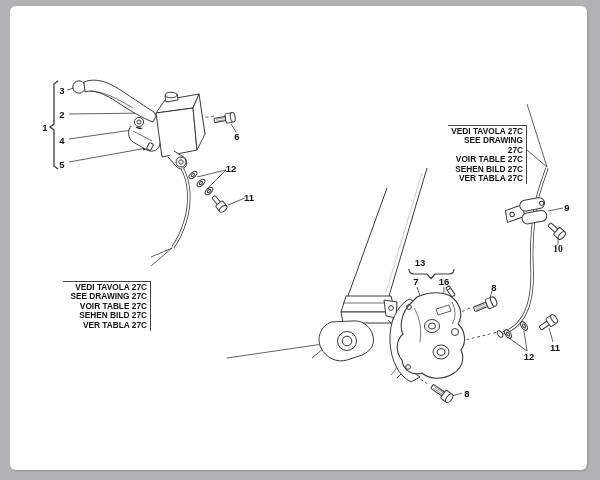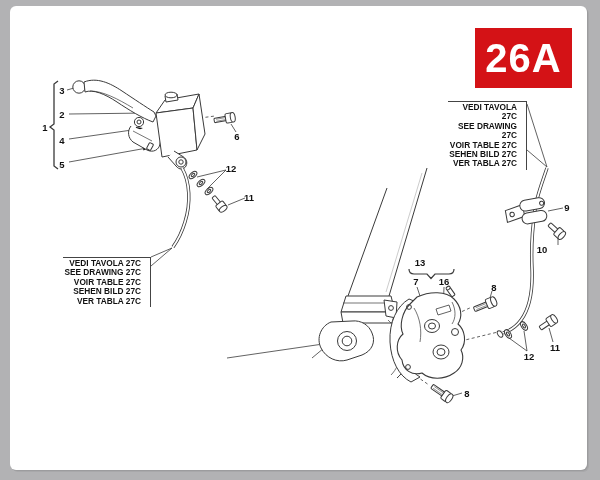--- a/index.html
+++ b/index.html
@@ -17,21 +17,21 @@
   .badge{
     position:absolute; left:475px; top:28px; width:97px; height:60px;
     background:#d41216; color:#ffffff;
     display:flex; align-items:center; justify-content:center;
     font-size:40px; font-weight:bold; letter-spacing:1px;
   }
   .callout{
     position:absolute; text-align:right; color:#111;
     font-size:8.3px; line-height:9.4px; font-weight:bold;
     border-top:1.2px solid #444; border-right:1.2px solid #444;
-    padding:1px 9px 1px 0; box-sizing:border-box;
+    padding:1px 3px 1px 0; box-sizing:border-box;margin-top:24px;
   }
   .num{
     position:absolute; transform:translate(-50%,-50%);
     font-size:9.5px; font-weight:bold; color:#111; white-space:nowrap;
   }
 </style>
 </head>
 <body>
 
 <div id="stage">
@@ -208,23 +208,20 @@
           </g>
       </g>
       <g transform="translate(551,321) rotate(-34)">
         <rect x="-13" y="-2.2" width="10.5" height="4.4" rx="1" fill="#fff"></rect>
         <rect x="-3.5" y="-4.8" width="7" height="9.6" rx="1.5" fill="#fff"></rect>
         <ellipse cx="3.8" cy="0" rx="2.4" ry="4.8" fill="#fff"></ellipse>
       </g>
     </g>
   </svg>
 
-  <div class="badge">
-    <span>26A</span>
-  </div>
 
   <div class="callout" style="left:63px; top:257px; width:88px;">
     <div>VEDI TAVOLA 27C</div>
     <div>SEE DRAWING 27C</div>
     <div>VOIR TABLE 27C</div>
     <div>SEHEN BILD 27C</div>
     <div>VER TABLA 27C</div>
   </div>
 
   <div class="callout" style="left:448px; top:101px; width:79px;">
@@ -242,17 +239,17 @@
   <span class="num" style="left:62px; top:140px;">4</span>
   <span class="num" style="left:62px; top:164px;">5</span>
   <span class="num" style="left:237px; top:136px;">6</span>
   <span class="num" style="left:231px; top:168px;">12</span>
   <span class="num" style="left:249px; top:197px;">11</span>
   <span class="num" style="left:420px; top:262px;">13</span>
   <span class="num" style="left:416px; top:281px;">7</span>
   <span class="num" style="left:444px; top:281px;">16</span>
   <span class="num" style="left:494px; top:287px;">8</span>
   <span class="num" style="left:567px; top:207px;">9</span>
-  <span class="num" style="left:542px; top:249px;">10</span>
+  <span class="num" style="left:558px; top:249px;font-family:Liberation Serif, serif;">10</span>
   <span class="num" style="left:555px; top:347px;">11</span>
   <span class="num" style="left:529px; top:356px;">12</span>
   <span class="num" style="left:467px; top:393px;">8</span>
 </div>
 
 </body></html>

